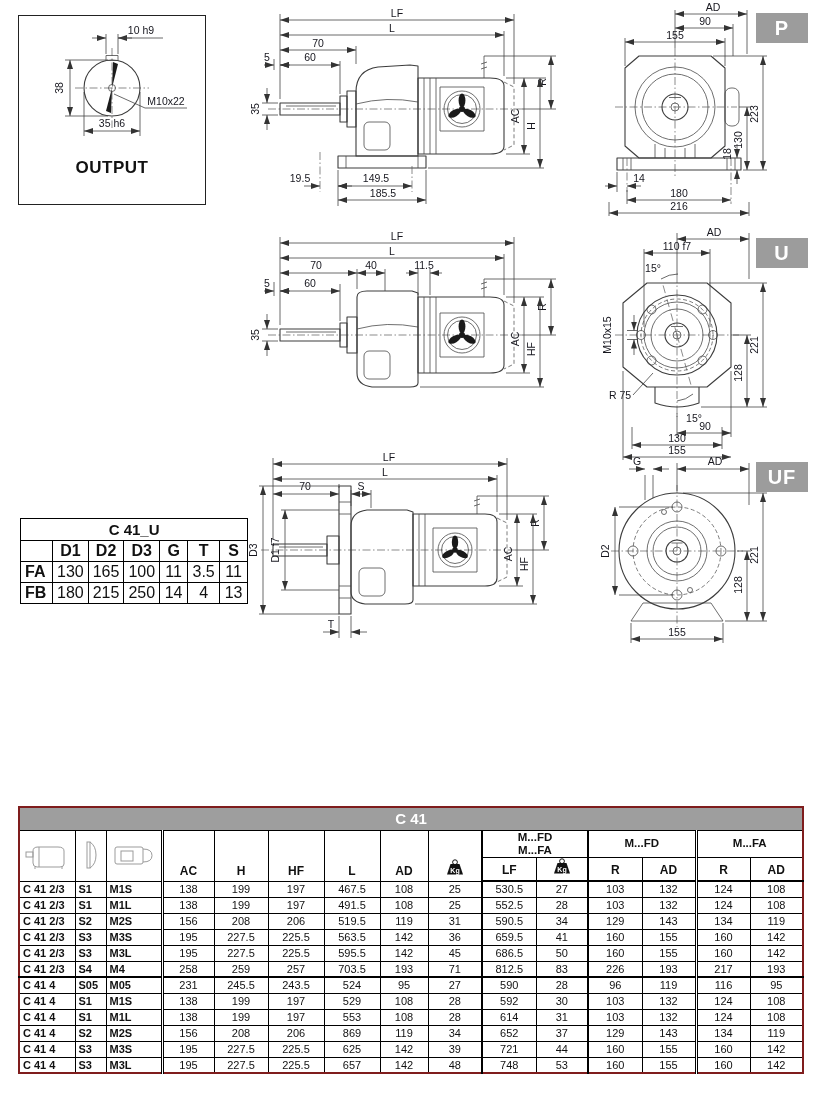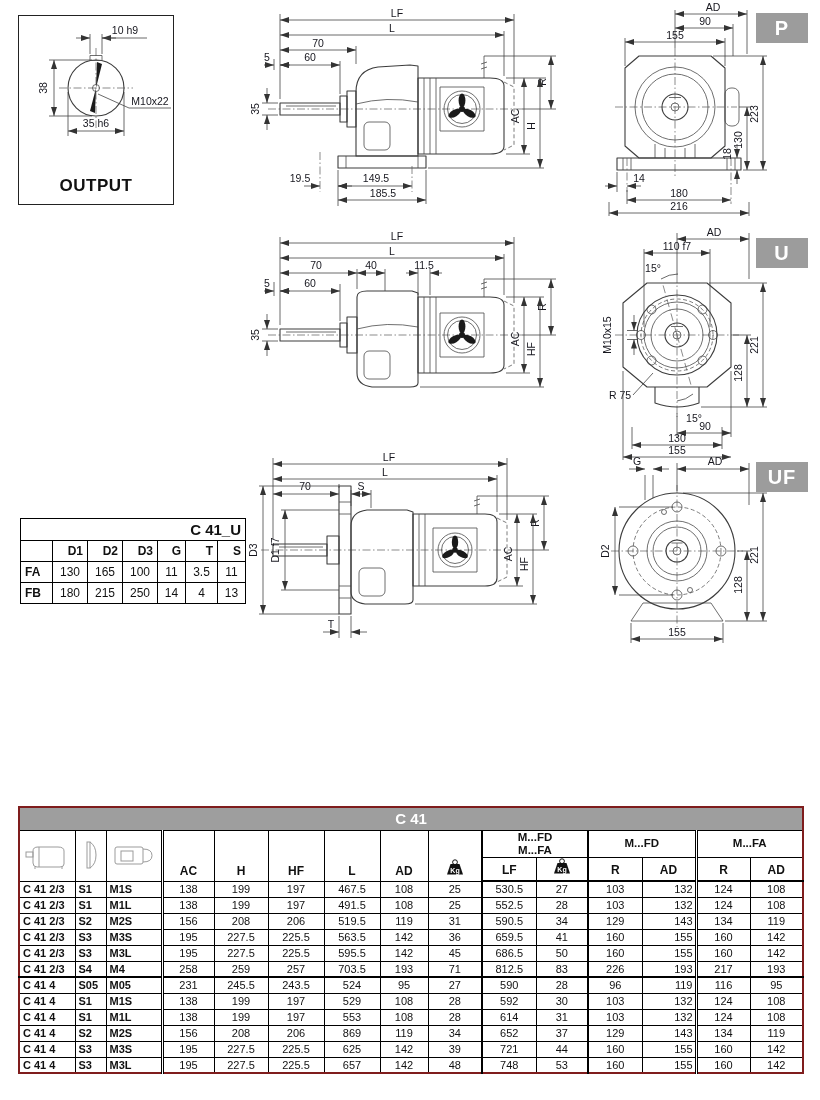--- a/index.html
+++ b/index.html
@@ -8,49 +8,49 @@
   
   svg.dwg{position:absolute;overflow:visible;}
   .ol{fill:none;stroke:#3d3d3d;stroke-width:1.1;stroke-linejoin:round;}
   .ol2{fill:none;stroke:#4a4a4a;stroke-width:0.8;stroke-linejoin:round;}
   .cl{fill:none;stroke:#5a5a5a;stroke-width:0.7;stroke-dasharray:8 2.5 1.5 2.5;}
   .hd{fill:none;stroke:#5a5a5a;stroke-width:0.8;stroke-dasharray:4 2.5;}
   .dm{fill:none;stroke:#444;stroke-width:0.8;}
   text.dt{font-family:"Liberation Sans",sans-serif;font-size:10.5px;fill:#16161e;}
   .dtm{text-anchor:middle;}
   
-  .outbox{position:absolute;left:18px;top:15px;width:156px;height:190px;border:1.5px solid #222;
+  .outbox{position:absolute;left:18px;top:15px;width:188px;height:190px;border:1.5px solid #222;
           box-sizing:border-box;display:flex;flex-direction:column;align-items:center;}
-  .outlbl{font-weight:bold;font-size:17px;letter-spacing:0.5px;margin-top:20px;}
+  .outlbl{font-weight:bold;font-size:17px;letter-spacing:0.5px;margin-top:2px;}
   
   .tab{position:absolute;left:756px;width:52px;height:30px;background:#9c9c9c;color:#fff;
        font-weight:bold;font-size:20px;text-align:center;line-height:30px;letter-spacing:1px;}
   
   .st{position:absolute;left:20px;top:518px;border-collapse:collapse;}
-  .st th,.st td{border:1px solid #000;font-size:12px;text-align:center;padding:1px 4px;height:21px;box-sizing:border-box;}
+  .st th,.st td{border:1px solid #000;font-size:16px;text-align:center;padding:1px 4px;height:21px;box-sizing:border-box;}
   .st .ttl{font-size:15px;font-weight:bold;height:22px;}
-  .st th{font-weight:bold;text-align:right;}
+  .st th{font-weight:bold;}
   .st td.lcell{font-weight:bold;text-align:left;padding-left:4px;margin-left:21px;}
   
   .bt{position:absolute;left:18px;top:806px;border-collapse:collapse;table-layout:fixed;
       border:2px solid #7f1d1d;}
   .bt th,.bt td{border:1px solid #000;font-size:11px;text-align:center;padding:0 2px;box-sizing:border-box;}
   .bt .band{background:#9e9e9e;color:#fff;font-size:15px;font-weight:bold;height:23px;border-bottom:1.5px solid #000;}
   .bt th.clab{vertical-align:bottom;font-weight:bold;font-size:12px;padding-bottom:3px;height:24px;}
   .bt th.gh{font-weight:bold;font-size:11.5px;vertical-align:middle;line-height:13px;}
   .bt th.ic{vertical-align:middle;height:38px;}
   .bt thead tr:last-child th{border-bottom:2px solid #000;}
   .bt tbody td{height:16px;}
   .bt td.lcell{font-weight:bold;text-align:left;padding-left:3px;}
   .bt .bdr3d{border-right:3px double #000;}
   .bt .bdr2{border-right:2px solid #000;}
   .bt tbody td:nth-child(3){border-right:3px double #000;}
   .bt tbody td:nth-child(9){border-right:2px solid #000;}
   .bt tbody td:nth-child(11){border-right:2px solid #000;}
-  .bt tbody td:nth-child(13){border-right:3px double #000;text-align:right;}
+  .bt tbody td:nth-child(13){border-right:3px double #000;}
   .bt tbody tr:nth-child(7) td{border-top:2.5px solid #000;}
 </style>
 </head>
 <body>
 
 <div class="page">
 
   <div class="outbox">
     <svg class="dwg2" width="190" height="140" viewBox="0 0 190 140">
         <defs>

